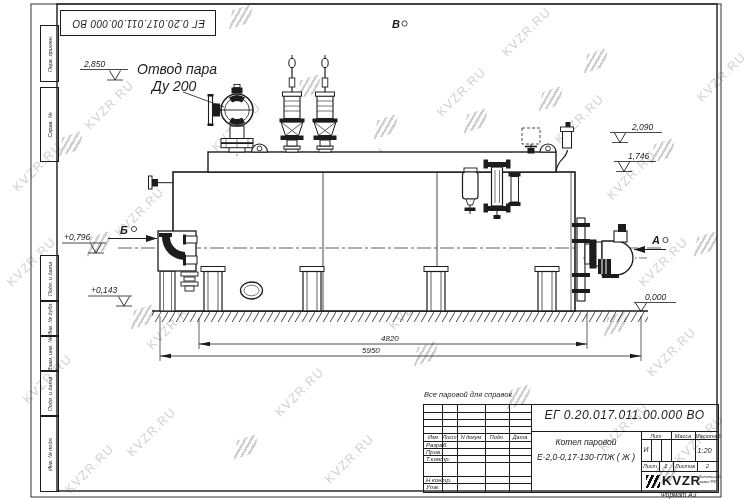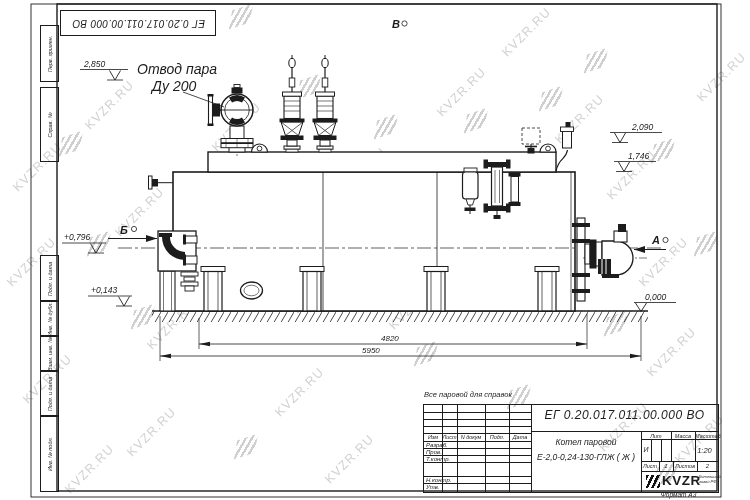--- a/index.html
+++ b/index.html
@@ -413,21 +413,21 @@
     <div class="txt" style="left:61px;top:29px;width:24px;text-align:center;font-size:5.5px">Подп.</div>
     <div class="txt" style="left:85px;top:29px;width:22px;text-align:center;font-size:5.5px">Дата</div>
 
     <div class="txt" style="left:2px;top:37px;font-size:6px">Разраб.</div>
     <div class="txt" style="left:2px;top:44px;font-size:6px">Пров.</div>
     <div class="txt" style="left:2px;top:51px;font-size:6px">Т.контр.</div>
     <div class="txt" style="left:2px;top:72px;font-size:6px">Н.контр.</div>
     <div class="txt" style="left:2px;top:79px;font-size:6px">Утв.</div>
 
     <div class="txt" style="left:107px;top:32px;width:110px;text-align:center;font-size:8.5px">Котел паровой</div>
-    <div class="txt" style="left:107px;top:47px;width:110px;text-align:center;font-size:8.5px">Е-2,0-0,24-130-ГЛЖ ( Ж )</div>
+    <div class="txt" style="left:107px;top:47px;width:110px;text-align:center;font-size:8.5px">Е-2,0-0,17-130-ГЛЖ ( Ж )</div>
 
     <div class="txt" style="left:217px;top:27.5px;width:30px;text-align:center;font-size:5.5px">Лит</div>
     <div class="txt" style="left:247px;top:27.5px;width:24px;text-align:center;font-size:5.5px">Масса</div>
     <div class="txt" style="left:271px;top:27.5px;width:23px;text-align:center;font-size:5.5px">Масштаб</div>
     <div class="txt" style="left:217px;top:41px;width:10px;text-align:center;font-size:7px">И</div>
     <div class="txt" style="left:271px;top:41px;width:19px;text-align:center;font-size:7.5px">1:20</div>
 
     <div class="txt" style="left:217px;top:58px;width:18px;text-align:center;font-size:5.5px">Лист</div>
     <div class="txt" style="left:235px;top:58px;width:14px;text-align:center;font-size:6px">1</div>
     <div class="txt" style="left:249px;top:58px;width:24px;text-align:center;font-size:5.5px">Листов</div>

